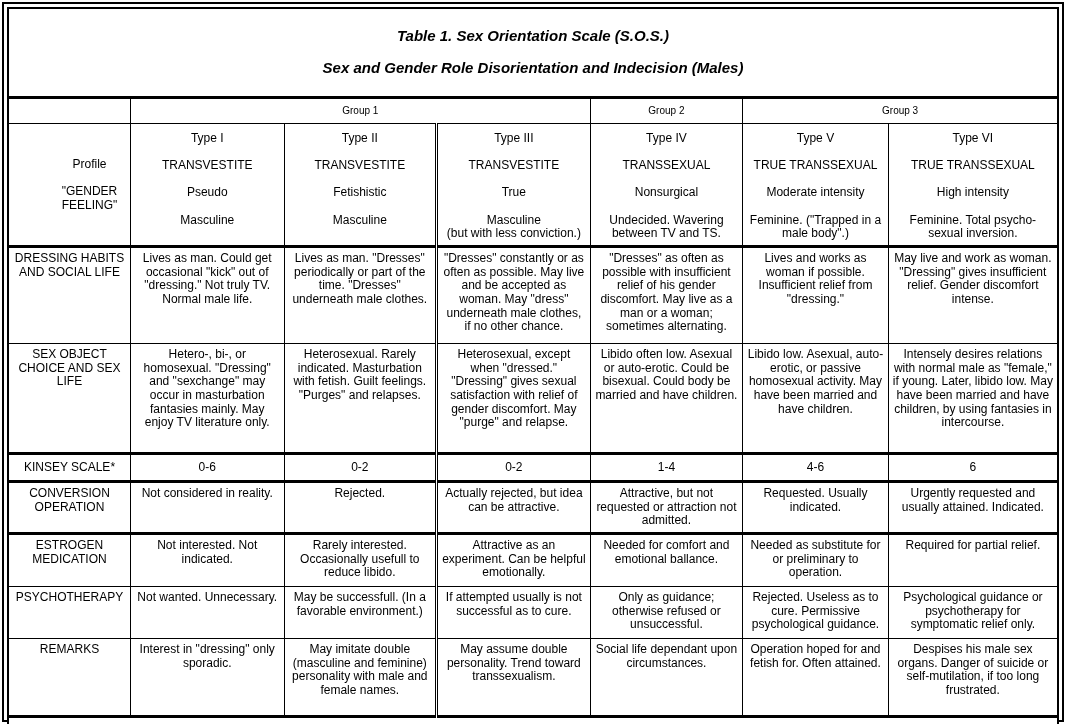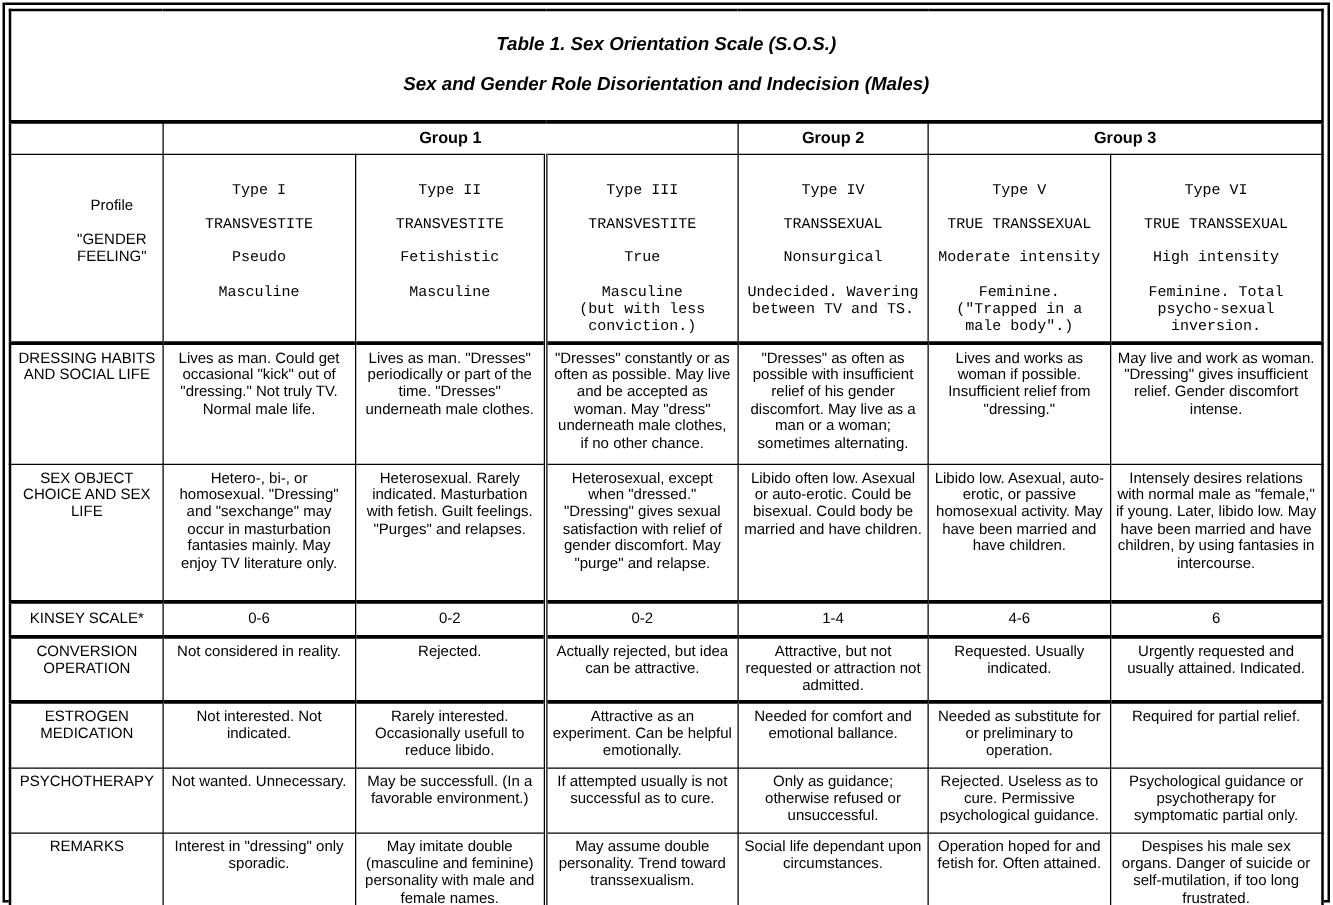--- a/index.html
+++ b/index.html
@@ -46,22 +46,22 @@
     padding: 2px;
   }
   .title-line {
     font-weight: bold;
     font-style: italic;
     font-size: 15px;
     line-height: 1.25;
   }
   tr[data-name="group-header-row"] { height: 26px; }
   tr[data-name="group-header-row"] > th {
-    font-weight: bold;
-    font-size: 13px;
+    font-weight: normal;
+    font-size: 10px;
     vertical-align: middle;
   }
 
   
   tr[data-name="title-row"]          { height: 44px; }
   tr[data-name="row-profile"]        { height: 120px; }
   tr[data-name="row-dressing"]       { height: 97px; }
   tr[data-name="row-sexobject"]      { height: 110px; margin-top: 13px; }
   tr[data-name="row-kinsey"]         { height: 28px; }
   tr[data-name="row-conversion"]     { height: 52px; }
@@ -76,21 +76,21 @@
   tr[data-name="row-kinsey"]     > th, tr[data-name="row-kinsey"]     > td,
   tr[data-name="row-conversion"] > th, tr[data-name="row-conversion"] > td,
   tr[data-name="row-remarks"]    > th, tr[data-name="row-remarks"]    > td {
     border-bottom-width: 3px;
   }
 
   
   tbody tr > td:nth-child(4) { border-left: 3px double #000; }
 
   tr[data-name="row-profile"] > th.rowlabel { padding-top: 34px; padding-left: 44px; }
-  tr[data-name="row-profile"] > td { padding-top: 22px; font-family: Liberation Mono, monospace; }
+  tr[data-name="row-profile"] > td { padding-top: 8px; }
   tr[data-name="row-kinsey"] > th, tr[data-name="row-kinsey"] > td { vertical-align: middle; padding: 2px; }
 
   .footer-cell {
     text-align: left;
     vertical-align: top;
     padding: 3px 6px;
     font-size: 12px;
     line-height: 1.3;
     white-space: normal;
   }
@@ -217,21 +217,21 @@
           <td data-name="cell-estrogen-type5">Needed as substitute for or preliminary to operation.</td>
           <td data-name="cell-estrogen-type6">Required for partial relief.</td>
         </tr>
         <tr data-name="row-psychotherapy">
           <th class="rowlabel" data-name="row-label-psychotherapy">PSYCHOTHERAPY</th>
           <td data-name="cell-psychotherapy-type1">Not wanted. Unnecessary.</td>
           <td data-name="cell-psychotherapy-type2">May be successfull. (In a favorable environment.)</td>
           <td data-name="cell-psychotherapy-type3">If attempted usually is not successful as to cure.</td>
           <td data-name="cell-psychotherapy-type4">Only as guidance; otherwise refused or unsuccessful.</td>
           <td data-name="cell-psychotherapy-type5">Rejected. Useless as to cure. Permissive psychological guidance.</td>
-          <td data-name="cell-psychotherapy-type6">Psychological guidance or psychotherapy for symptomatic partial only.</td>
+          <td data-name="cell-psychotherapy-type6">Psychological guidance or psychotherapy for symptomatic relief only.</td>
         </tr>
         <tr data-name="row-remarks">
           <th class="rowlabel" data-name="row-label-remarks">REMARKS</th>
           <td data-name="cell-remarks-type1">Interest in "dressing" only sporadic.</td>
           <td data-name="cell-remarks-type2">May imitate double (masculine and feminine) personality with male and female names.</td>
           <td data-name="cell-remarks-type3">May assume double personality. Trend toward transsexualism.</td>
           <td data-name="cell-remarks-type4">Social life dependant upon circumstances.</td>
           <td data-name="cell-remarks-type5">Operation hoped for and fetish for. Often attained.</td>
           <td data-name="cell-remarks-type6">Despises his male sex organs. Danger of suicide or self-mutilation, if too long frustrated.</td>
         </tr>

